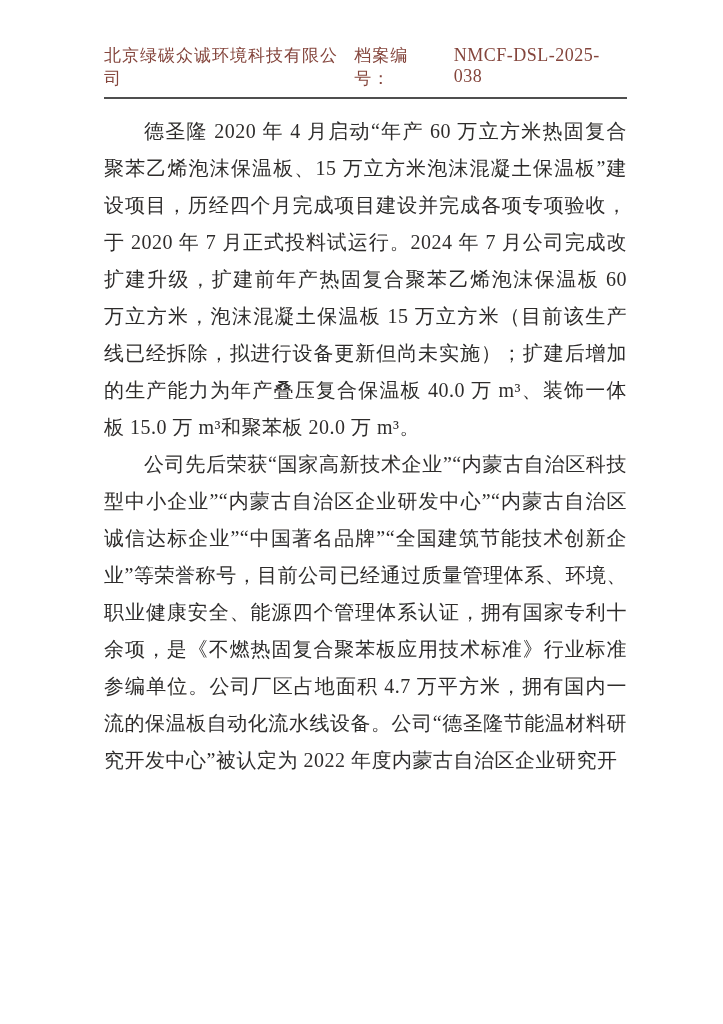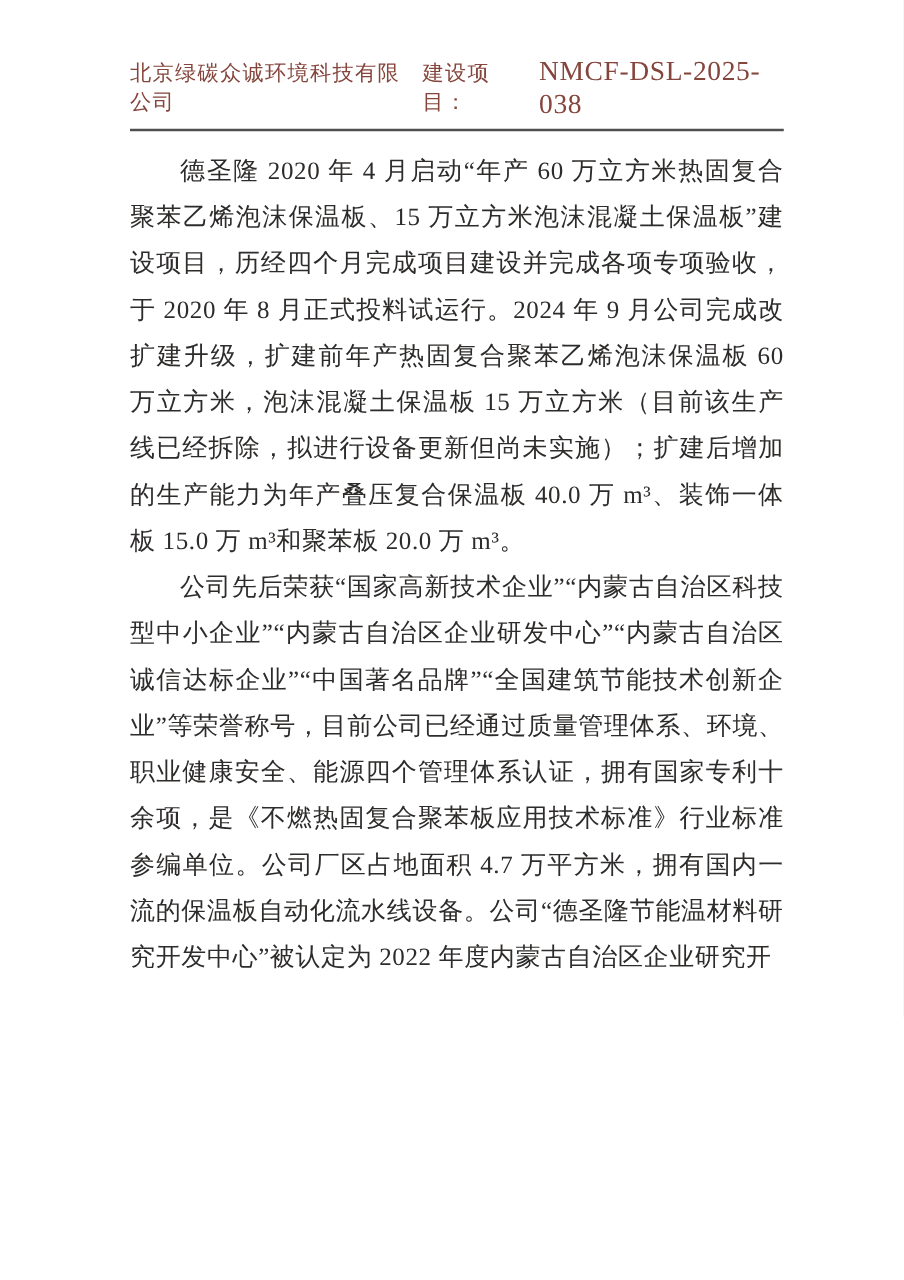--- a/index.html
+++ b/index.html
@@ -28,21 +28,21 @@
   .page-header {
     display: flex;
     justify-content: flex-end;
     align-items: baseline;
     color: var(--header_text);
     font-size: 17px;
     letter-spacing: 1px;
     padding-bottom: 7px;
   }
   .archive { display: flex; align-items: baseline; gap: 10px; }
-  .archive-number { letter-spacing: 0.5px; font-size: 22px; }
+  .archive-number { letter-spacing: 0.5px; font-size: 18px; }
   .header-rule {
     border: none;
     border-top: 2px solid var(--rule);
     height: 0;
     width: 100%;
   }
   .doc-body {
     margin-top: 14px;
     color: var(--body_text);
     font-size: 20px;
@@ -56,25 +56,25 @@
   }
 </style>
 </head>
 <body>
 
 <div class="page">
 
   <div class="page-header">
     <span class="company-name">北京绿碳众诚环境科技有限公司</span>
     <span class="archive">
-      <span>建设项目：</span>
+      <span>档案编号：</span>
       <span class="archive-number">NMCF-DSL-2025-038</span>
     </span>
   </div>
 
   <hr class="header-rule">
 
   <div class="doc-body">
-    <p>德圣隆 2020 年 4 月启动“年产 60 万立方米热固复合聚苯乙烯泡沫保温板、15 万立方米泡沫混凝土保温板”建设项目，历经四个月完成项目建设并完成各项专项验收，于 2020 年 8 月正式投料试运行。2024 年 9 月公司完成改扩建升级，扩建前年产热固复合聚苯乙烯泡沫保温板 60 万立方米，泡沫混凝土保温板 15 万立方米（目前该生产线已经拆除，拟进行设备更新但尚未实施）；扩建后增加的生产能力为年产叠压复合保温板 40.0 万 m³、装饰一体板 15.0 万 m³和聚苯板 20.0 万 m³。</p>
+    <p>德圣隆 2020 年 4 月启动“年产 60 万立方米热固复合聚苯乙烯泡沫保温板、15 万立方米泡沫混凝土保温板”建设项目，历经四个月完成项目建设并完成各项专项验收，于 2020 年 7 月正式投料试运行。2024 年 7 月公司完成改扩建升级，扩建前年产热固复合聚苯乙烯泡沫保温板 60 万立方米，泡沫混凝土保温板 15 万立方米（目前该生产线已经拆除，拟进行设备更新但尚未实施）；扩建后增加的生产能力为年产叠压复合保温板 40.0 万 m³、装饰一体板 15.0 万 m³和聚苯板 20.0 万 m³。</p>
     <p>公司先后荣获“国家高新技术企业”“内蒙古自治区科技型中小企业”“内蒙古自治区企业研发中心”“内蒙古自治区诚信达标企业”“中国著名品牌”“全国建筑节能技术创新企业”等荣誉称号，目前公司已经通过质量管理体系、环境、职业健康安全、能源四个管理体系认证，拥有国家专利十余项，是《不燃热固复合聚苯板应用技术标准》行业标准参编单位。公司厂区占地面积 4.7 万平方米，拥有国内一流的保温板自动化流水线设备。公司“德圣隆节能温材料研究开发中心”被认定为 2022 年度内蒙古自治区企业研究开</p>
   </div>
 
 </div>
 
 </body></html>

